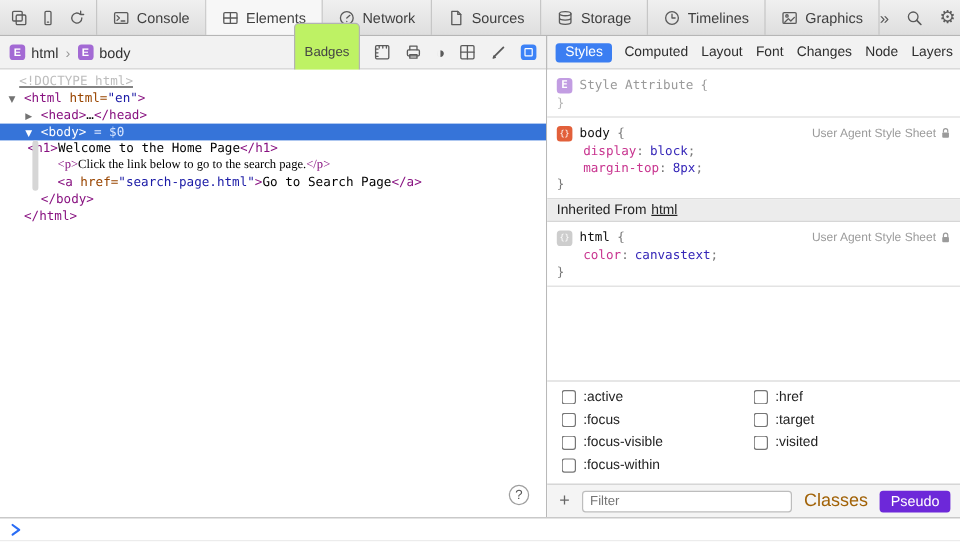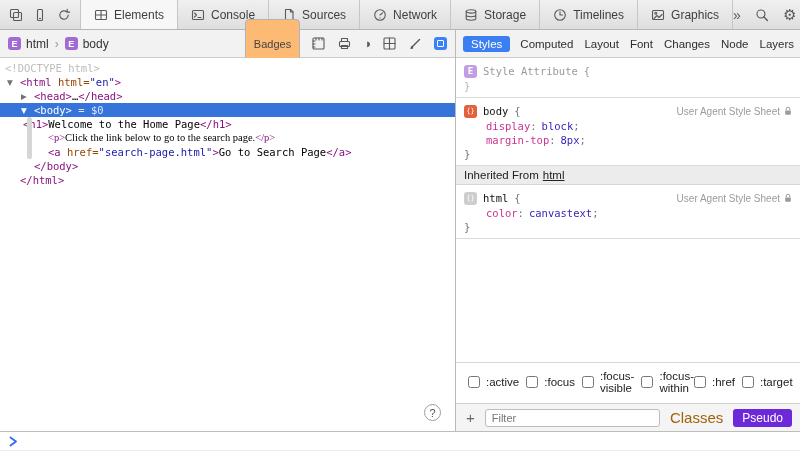--- a/index.html
+++ b/index.html
@@ -17,21 +17,21 @@
   .more{color:#5a5a5a;font-size:14px;line-height:1}
   .gear{font-size:15px;color:#5a5a5a;line-height:1}
 
   
   #second-bar{position:absolute;left:0;top:30px;width:800px;height:28px;background:#f2f2f2;border-bottom:1px solid #cbcbcb;display:flex;align-items:center}
   #crumb-zone{width:455px;height:27px;display:flex;align-items:center;padding:0 8px;gap:5px}
   .ebadge{width:13px;height:13px;border-radius:3px;background:#a36ad4;color:#fff;font-size:9px;font-weight:bold;display:inline-flex;align-items:center;justify-content:center;flex:none}
   .crumb-label{font-size:12px;color:#333}
   .crumb-sep{color:#999;font-size:12px;padding:0 1px}
   .crumb-right{margin-left:auto;display:flex;align-items:center;gap:11px}
-  .badges-btn{border:1px solid #b3b3b3;background:#fdba74;border-radius:4px;padding:18px 8px;font-size:11px;color:#444}
+  .badges-btn{border:1px solid #b3b3b3;background:#bef264;border-radius:4px;padding:18px 8px;font-size:11px;color:#444}
   .blue-sq{width:13px;height:13px;background:#3c82f7;border-radius:3px;display:inline-flex;align-items:center;justify-content:center}
   .blue-sq::after{content:"";width:5px;height:5px;border:1px solid #fff;border-radius:1px}
   .half-circle{font-size:13px;color:#5a5a5a;line-height:1}
   #right-tabs{flex:1;height:27px;display:flex;align-items:center;gap:9px;padding-left:8px;font-size:11.5px;color:#2e2e2e}
   .rtab{padding:2px 1px}
   .rtab.active-pill{background:#3b7ef2;color:#fff;border-radius:3px;padding:2px 8px}
 
   
   #main-divider{position:absolute;left:455px;top:30px;width:1px;height:401px;background:#b9b9b9}
 
@@ -69,21 +69,21 @@
   .prop{padding-left:22px;height:14px;line-height:14px}
   .css-prop{color:#c8348f}
   .css-val{color:#3526b8}
   .punct{color:#777}
   .colon{margin-right:5px}
   .rule-close{height:14px;line-height:14px;color:#777}
   .inherited{background:#ececec;border-bottom:1px solid #d6d6d6;padding:0 8px;font-family:"Liberation Sans",sans-serif;font-size:11.5px;color:#222;height:19px;display:flex;gap:4px;align-items:center}
   .inherited .link{text-decoration:underline}
   .spacer{flex:1}
   .pseudo-area{border-top:1px solid #d6d6d6;display:flex;padding:7px 12px 9px;font-family:"Liberation Sans",sans-serif;font-size:11.5px;color:#222}
-  .pseudo-col{flex:1;display:flex;gap:7px}
+  .pseudo-col{flex:1;display:flex;flex-direction:column;gap:7px}
   .pc{display:flex;align-items:center;gap:6px}
   .pc input{width:12px;height:12px;margin:0}
   .styles-footer{height:28px;background:#f4f4f4;border-top:1px solid #cfcfcf;display:flex;align-items:center;gap:8px;padding:0 8px;font-family:"Liberation Sans",sans-serif}
   .add-btn{font-size:15px;color:#666;line-height:1;padding:0 2px}
   #filter-input{flex:1;height:18px;border:1px solid #bdbdbd;border-radius:3px;padding:0 6px;font-size:11px;font-family:"Liberation Sans",sans-serif;color:#333;background:#fff;outline:none;min-width:40px}
   .classes-btn{font-size:15px;color:#a16207;padding:0 2px}
   .pseudo-btn{background:#6d28d9;color:#fff;border-radius:3px;padding:2px 9px;font-size:12px}
 
   
   #console-bar{position:absolute;left:0;top:431px;width:800px;height:30px;background:#fff;border-top:1px solid #bcbcbc}
@@ -107,55 +107,55 @@
         </svg>
       </span>
     <span>
         <svg class="ic" width="14" height="14">
           <path d="M11.2 7a4.2 4.2 0 1 1-1.3-3"></path>
           <polyline points="10.2,1.4 10.2,4.1 12.7,4.1"></polyline>
         </svg>
       </span>
   </div>
   <div id="tabs">
+    <div class="tab">
+      <span>
+          <svg class="ic" width="14" height="14">
+            <rect x="1.5" y="2.5" width="11" height="9" rx="1"></rect>
+            <path d="M3.5 5l2 2-2 2M7 9.5h3"></path>
+          </svg>
+        </span>
+      <span>Console</span>
+    </div>
     <div class="tab active">
       <span>
           <svg class="ic" width="14" height="14">
             <rect x="1.5" y="2.5" width="11" height="9" rx="1"></rect>
             <path d="M7 2.5v9M1.5 7h11"></path>
           </svg>
         </span>
       <span>Elements</span>
     </div>
     <div class="tab">
       <span>
           <svg class="ic" width="14" height="14">
-            <rect x="1.5" y="2.5" width="11" height="9" rx="1"></rect>
-            <path d="M3.5 5l2 2-2 2M7 9.5h3"></path>
-          </svg>
-        </span>
-      <span>Console</span>
+            <circle cx="7" cy="7" r="5.3"></circle>
+            <path d="M7 7l2.6-2.2M7 9.8v.1"></path>
+          </svg>
+        </span>
+      <span>Network</span>
     </div>
     <div class="tab">
       <span>
           <svg class="ic" width="14" height="14">
             <path d="M3.5 1.5h5l2.5 2.5v8.5h-7.5z"></path>
             <path d="M8.5 1.5v2.5h2.5"></path>
           </svg>
         </span>
       <span>Sources</span>
-    </div>
-    <div class="tab">
-      <span>
-          <svg class="ic" width="14" height="14">
-            <circle cx="7" cy="7" r="5.3"></circle>
-            <path d="M7 7l2.6-2.2M7 9.8v.1"></path>
-          </svg>
-        </span>
-      <span>Network</span>
     </div>
     <div class="tab">
       <span>
           <svg class="ic" width="14" height="14">
             <ellipse cx="7" cy="3.4" rx="4.8" ry="1.7"></ellipse>
             <path d="M2.2 3.4v7.2a4.8 1.7 0 0 0 9.6 0V3.4M2.2 7a4.8 1.7 0 0 0 9.6 0"></path>
           </svg>
         </span>
       <span>Storage</span>
     </div>
@@ -236,21 +236,21 @@
     <span class="rtab">Changes</span>
     <span class="rtab">Node</span>
     <span class="rtab">Layers</span>
   </div>
 </div>
 
 <div id="main-divider"></div>
 
 <div id="dom-panel">
   <div id="dom-tree">
-      <div class="tree-line" style="padding-left: 5px;"><span class="tk-doctype">&lt;!DOCTYPE html&gt;</span></div>
+      <div class="tree-line" style="padding-left: 16px; text-decoration: underline;"><span class="tk-doctype">&lt;!DOCTYPE html&gt;</span></div>
       <div class="tree-line" style="padding-left: 20px;"><span class="tri" style="left: 7px;">▼</span><span class="tk-tag">&lt;html</span><span class="tk-attr"> html=</span><span class="tk-val">"en"</span><span class="tk-tag">&gt;</span></div>
       <div class="tree-line" style="padding-left: 34px;"><span class="tri" style="left: 21px;">▶</span><span class="tk-tag">&lt;head&gt;</span><span class="tk-text">…</span><span class="tk-tag">&lt;/head&gt;</span></div>
       <div class="tree-line selected" style="padding-left: 34px;"><span class="tri" style="left: 21px;">▼</span><span class="tk-sel">&lt;body&gt;</span><span class="tk-seldim"> = $0</span></div>
       <div class="tree-line" style="padding-left: 23px;"><span class="tk-tag">&lt;h1&gt;</span><span class="tk-text">Welcome to the Home Page</span><span class="tk-tag">&lt;/h1&gt;</span></div>
       <div class="tree-line" style="padding-left: 48px; font-family: Liberation Serif, serif;"><span class="tk-tag">&lt;p&gt;</span><span class="tk-text">Click the link below to go to the search page.</span><span class="tk-tag">&lt;/p&gt;</span></div>
       <div class="tree-line" style="padding-left: 48px;"><span class="tk-tag">&lt;a</span><span class="tk-attr"> href=</span><span class="tk-val">"search-page.html"</span><span class="tk-tag">&gt;</span><span class="tk-text">Go to Search Page</span><span class="tk-tag">&lt;/a&gt;</span></div>
       <div class="tree-line" style="padding-left: 34px;"><span class="tk-tag">&lt;/body&gt;</span></div>
       <div class="tree-line" style="padding-left: 20px;"><span class="tk-tag">&lt;/html&gt;</span></div>
     </div>
   <div id="child-bar"></div>

